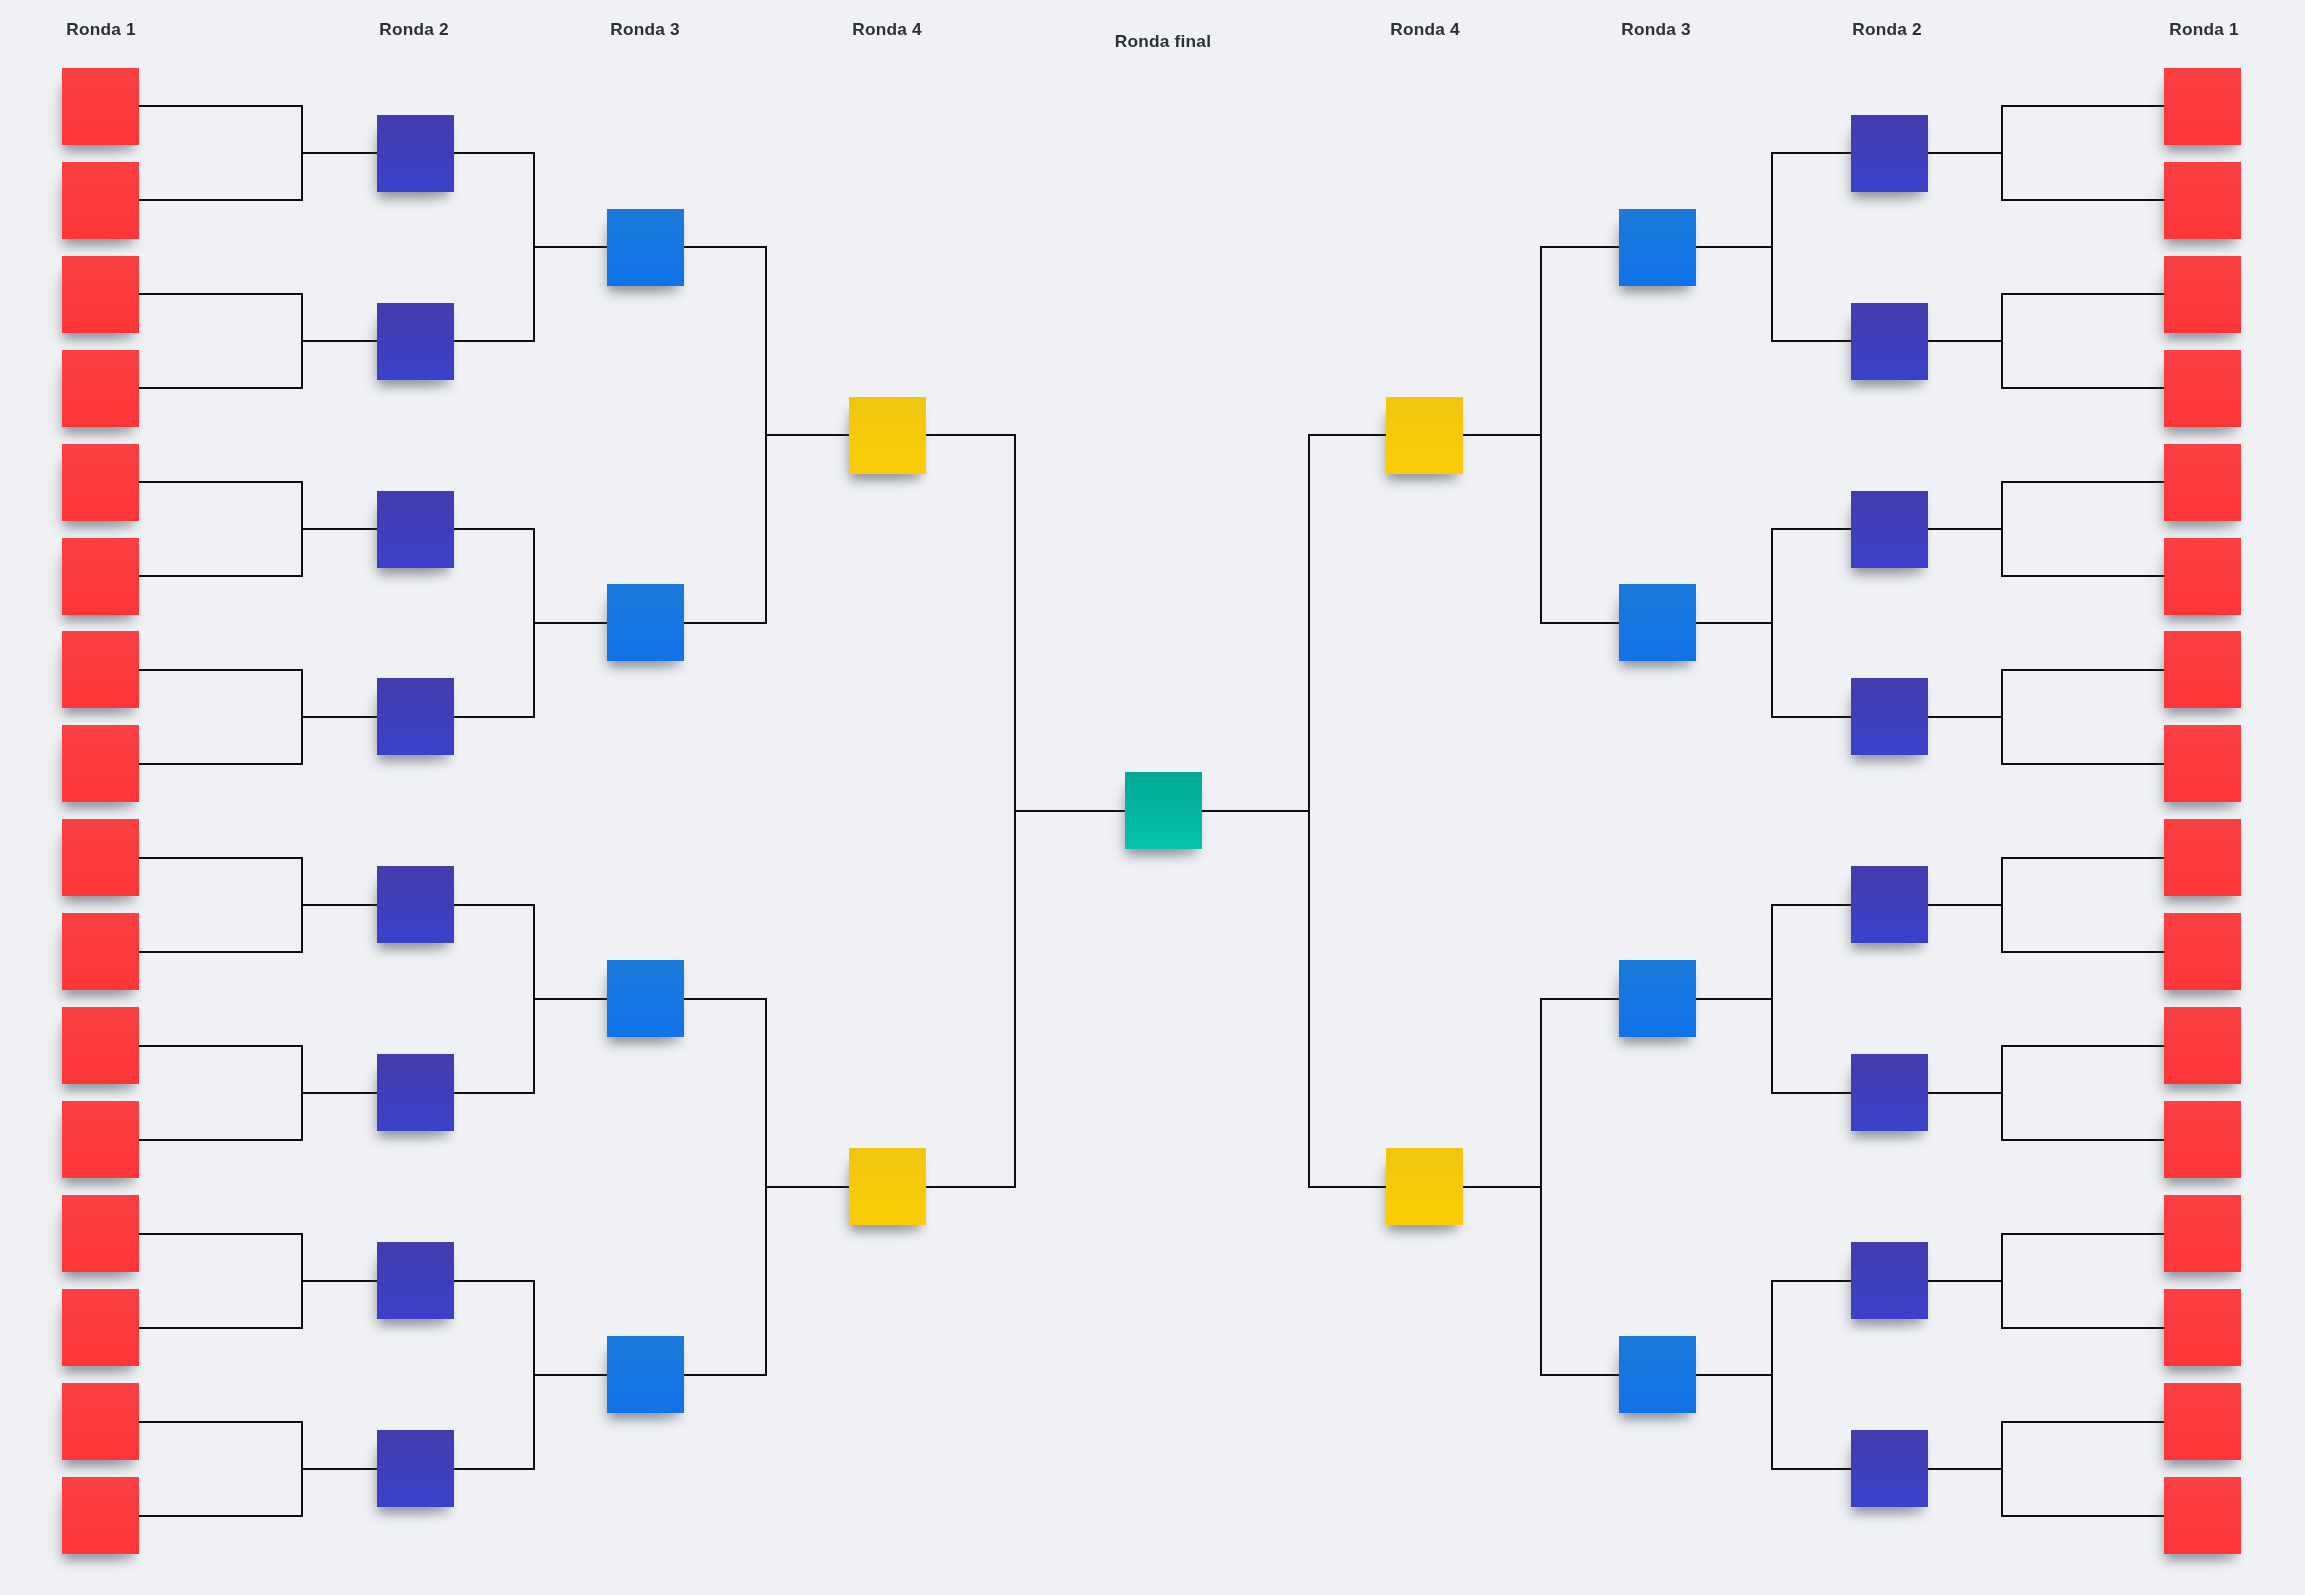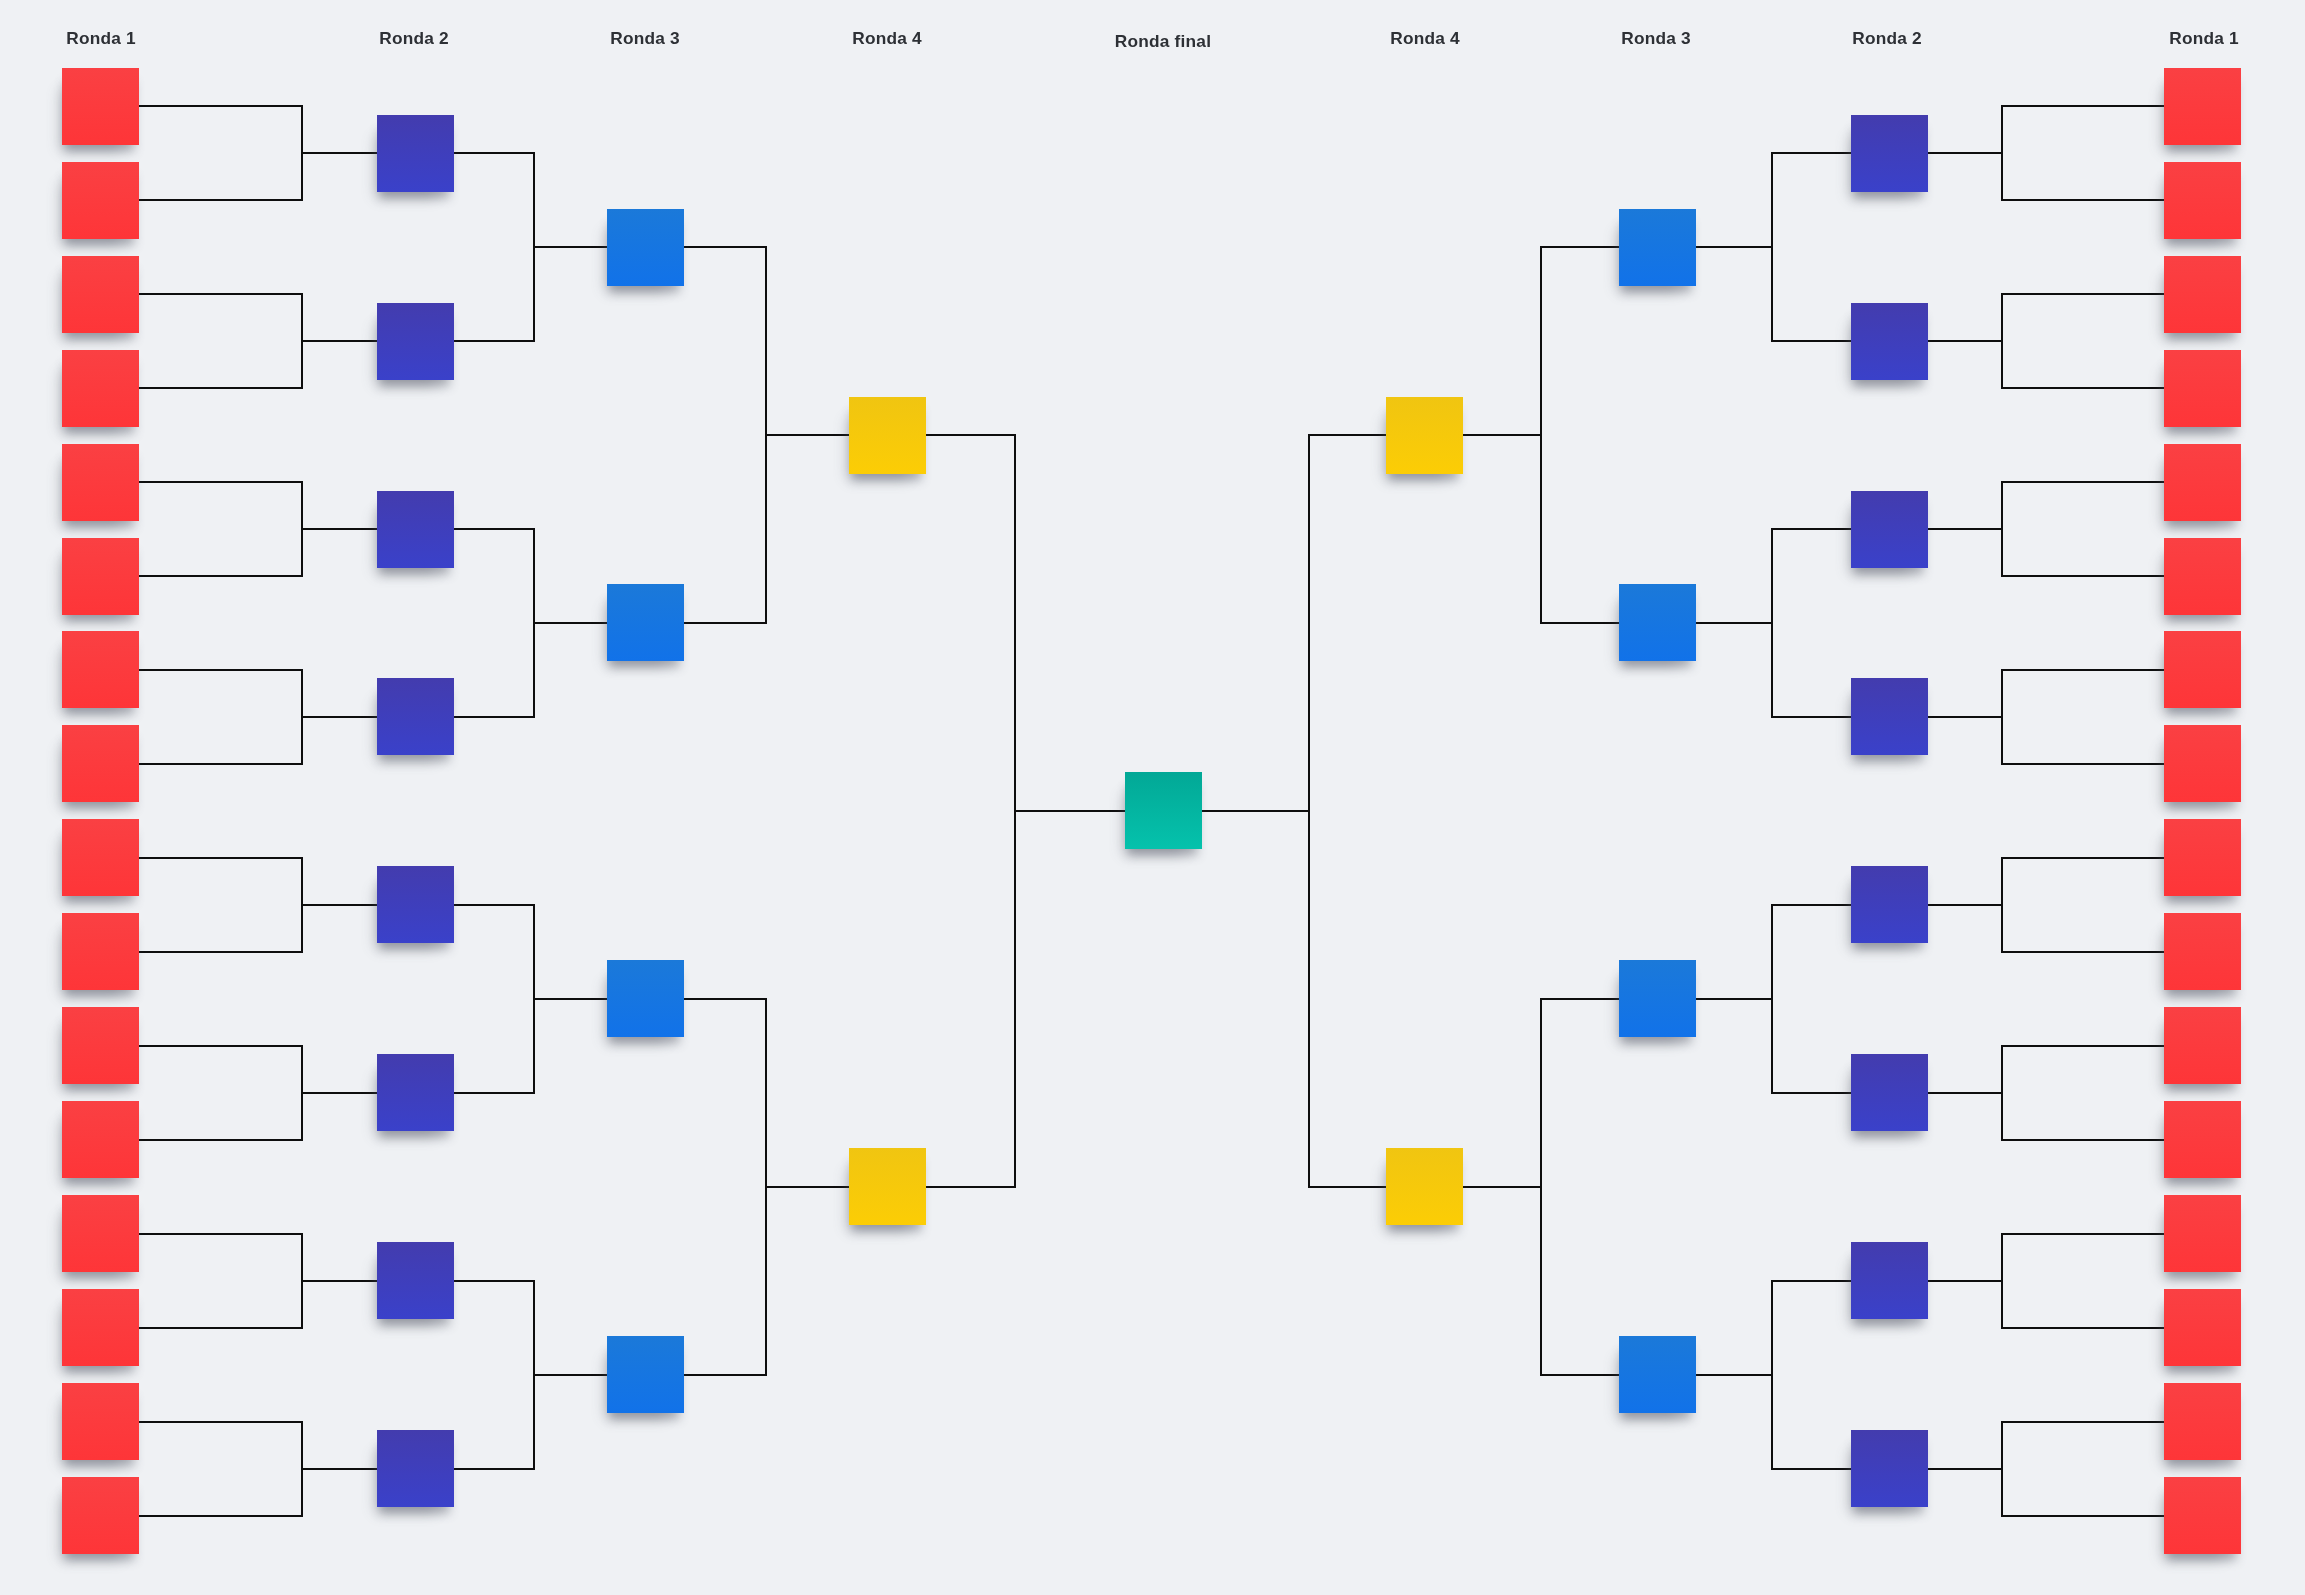--- a/index.html
+++ b/index.html
@@ -9,21 +9,21 @@
   }
   #board{
     position:relative;
     width:2306px;
     height:1596px;
     background:#eff1f4;
     overflow:hidden;
   }
   .col-label{
     position:absolute;
-    top:28px;
+    top:19px;
     transform:translateX(-50%);
     font-size:17.3px;
     font-weight:700;
     color:#2d3035;
     letter-spacing:0.2px;
     white-space:nowrap;
     z-index:3;
   }
   .col-label.final{ top:31px; }
   .line{

